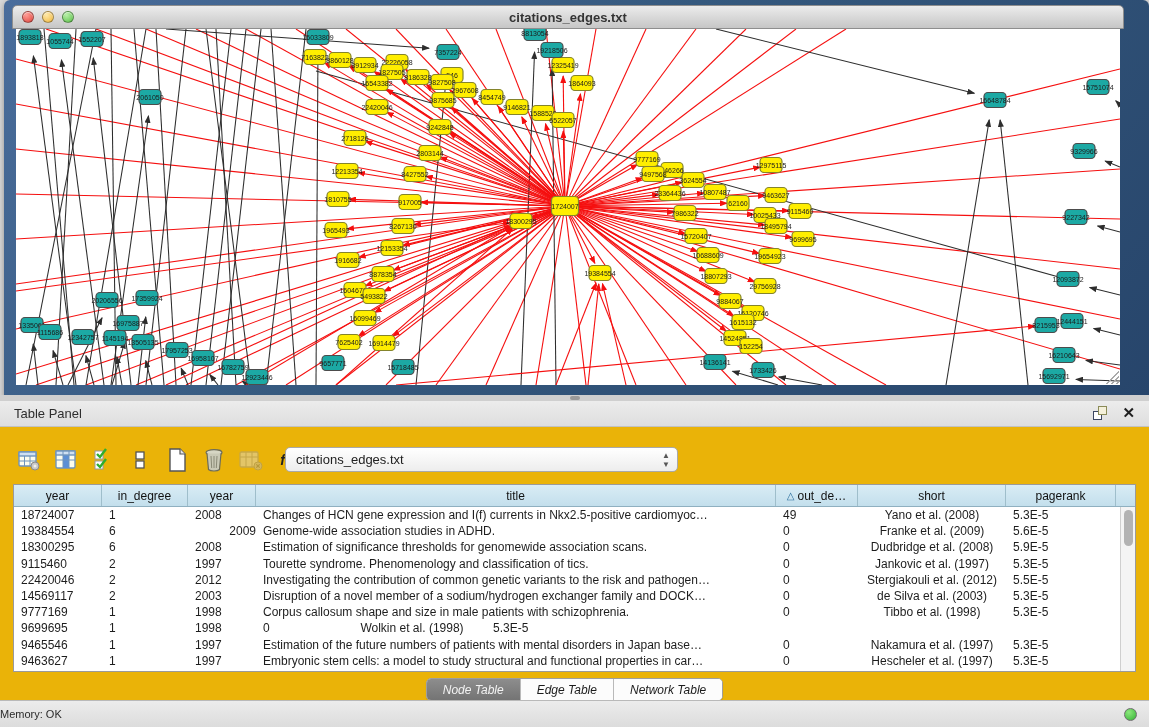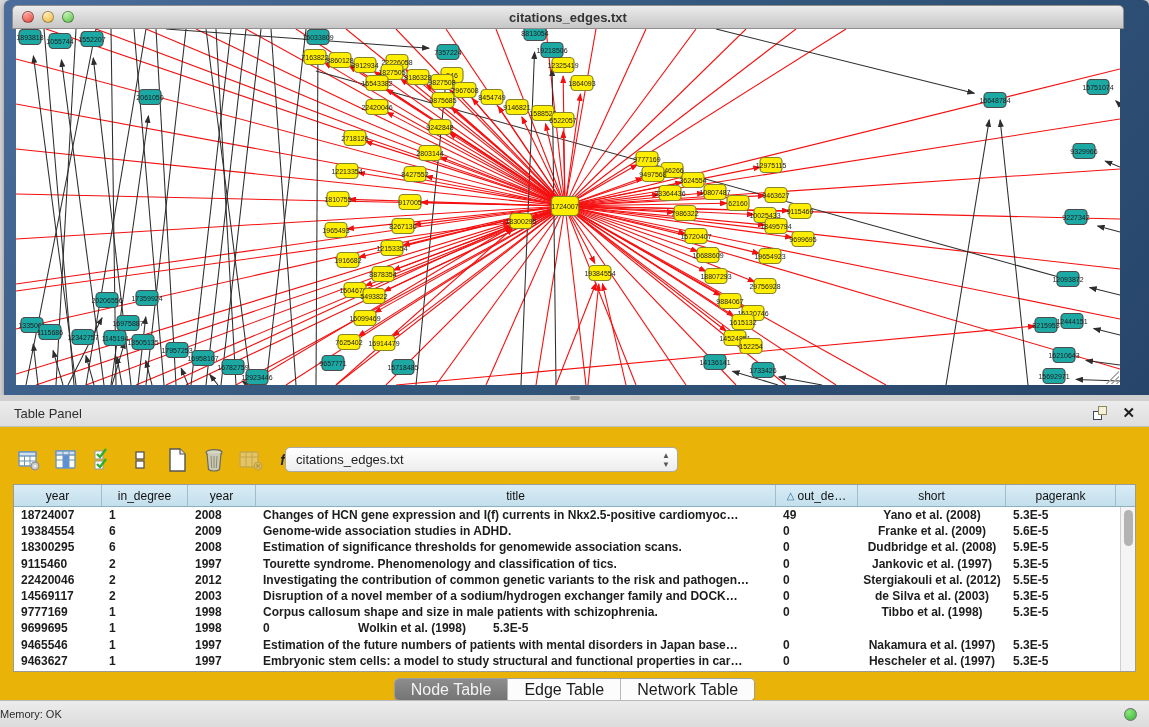--- a/index.html
+++ b/index.html
@@ -65,33 +65,33 @@
     color:#555; text-align:center; }
 
   .tbl-wrap { position:absolute; left:13px; top:83px; width:1123px; height:188px;
     background:#fff; border:1px solid #9a9a9a; }
   .thead { display:flex; height:22px; background:linear-gradient(#d9ecf5,#c3dfec);
     border-bottom:1px solid #8fb0c0; }
   .th { display:flex; align-items:center; justify-content:center; font-size:12px; color:#111;
     border-right:1px solid #9fbecb; overflow:hidden; white-space:nowrap; }
   .sortglyph { color:#2c6f9e; font-size:10px; margin-right:3px; }
   .tbody { position:absolute; left:0; top:22px; right:15px; bottom:0; overflow:hidden; }
-  .tr { display:flex; height:16.2px; align-items:center;font-weight:bold; }
+  .tr { display:flex; height:16.2px; align-items:center; }
   .td { font-size:12px; color:#1d1d1d; padding-left:7px; white-space:nowrap; overflow:hidden; }
   .td.center { text-align:center; padding-left:0; }
   .vscroll { position:absolute; right:0; top:22px; bottom:0; width:15px;
     background:#f4f4f4; border-left:1px solid #cfcfcf; }
   .vthumb { position:absolute; left:2.5px; top:3px; width:9px; height:36px;
     background:#b3b3b3; border-radius:5px; }
 
   .tabbar { position:absolute; left:0; top:277px; width:1149px; display:flex; justify-content:center; }
   .seg { display:flex; border:1px solid #9e9e9e; border-radius:5px; overflow:hidden;
     background:#fdfdfd; box-shadow:0 1px 1px rgba(0,0,0,.12); }
   .seg .tab { height:21px; display:flex; align-items:center; justify-content:center;
-    font-size:16px; color:#1c1c1c; padding:0 16px; border-right:1px solid #b9b9b9; background:#fcfcfc; }
+    font-size:12px; color:#1c1c1c; padding:0 16px; border-right:1px solid #b9b9b9; background:#fcfcfc;font-style:italic; }
   .seg .tab:last-child { border-right:none; }
   .seg .tab.active { background:linear-gradient(#8d8d8d,#747474); color:#f3f3f3; }
 
   
   .statusbar { position:absolute; left:0; top:700px; width:1149px; height:27px;
     background:linear-gradient(#ececec,#dcdcdc); border-top:1px solid #b9b9b9;
     display:flex; align-items:center; justify-content:space-between; }
   .mem-label { font-size:11px; color:#2b2b2b; margin-right:8px; }
   .mem-dot { width:13px; height:13px; border-radius:50%; margin-right:12px;
     background:radial-gradient(circle at 35% 30%,#8ce87c,#35b335); border:1px solid #6e6e6e; }
@@ -600,21 +600,21 @@
             <div class="td" style="width: 86px;">1</div>
             <div class="td" style="width: 68px;">2008</div>
             <div class="td" style="width: 520px;">Changes of HCN gene expression and I(f) currents in Nkx2.5-positive cardiomyoc…</div>
             <div class="td" style="width: 82px;">49</div>
             <div class="td center" style="width: 148px;">Yano et al. (2008)</div>
             <div class="td" style="width: 110px;">5.3E-5</div>
           </div>
           <div class="tr">
             <div class="td" style="width: 88px;">19384554</div>
             <div class="td" style="width: 86px;">6</div>
-            <div class="td" style="width: 68px;">2009</div>
+            <div class="td" style="width: 68px; text-align: right;">2009</div>
             <div class="td" style="width: 520px;">Genome-wide association studies in ADHD.</div>
             <div class="td" style="width: 82px;">0</div>
             <div class="td center" style="width: 148px;">Franke et al. (2009)</div>
             <div class="td" style="width: 110px;">5.6E-5</div>
           </div>
           <div class="tr">
             <div class="td" style="width: 88px;">18300295</div>
             <div class="td" style="width: 86px;">6</div>
             <div class="td" style="width: 68px;">2008</div>
             <div class="td" style="width: 520px;">Estimation of significance thresholds for genomewide association scans.</div>

